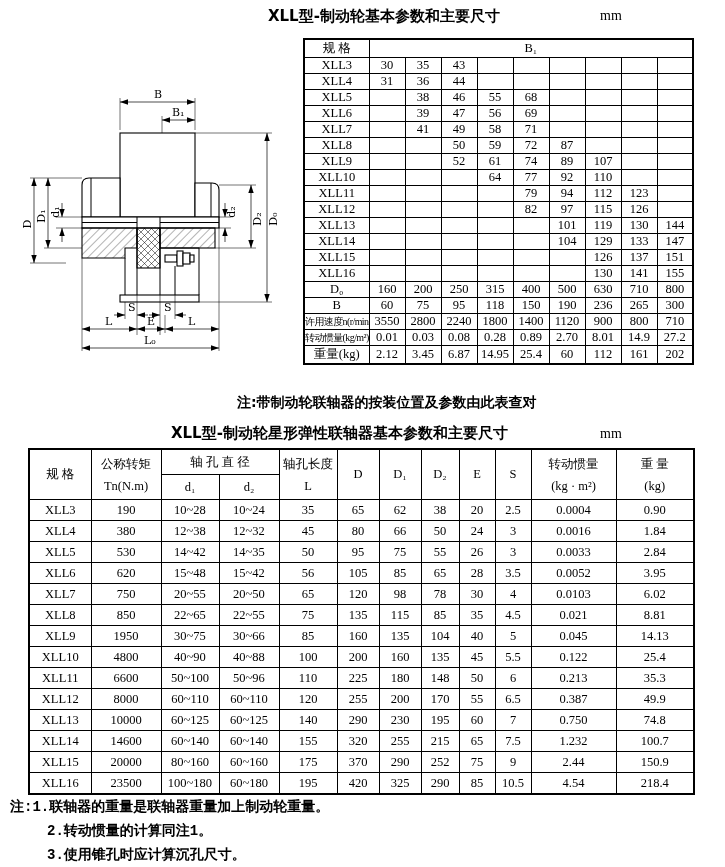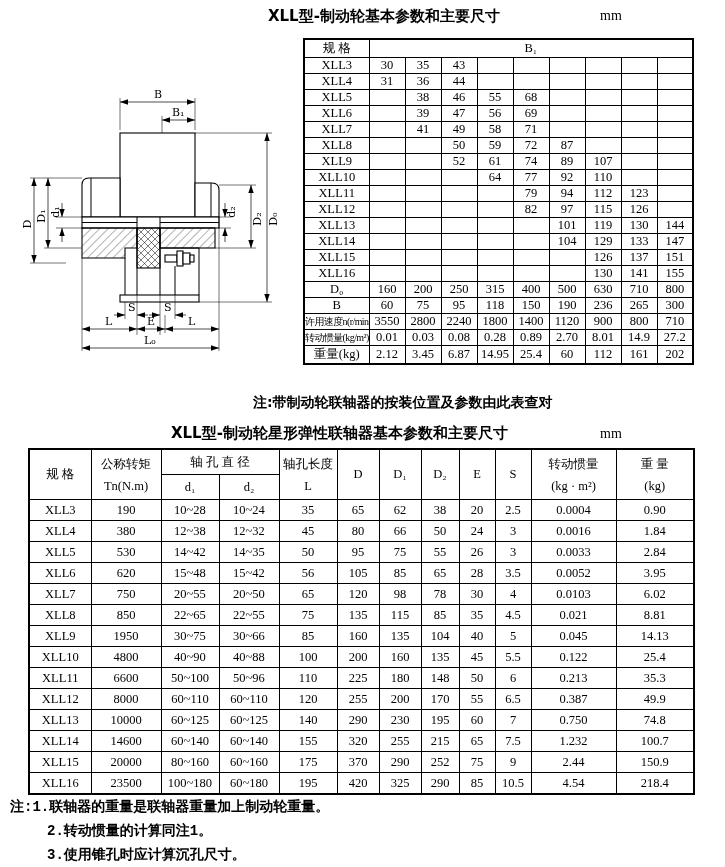--- a/index.html
+++ b/index.html
@@ -2,21 +2,21 @@
 <html><head>
 <meta charset="utf-8">
 <style>
   html,body { margin:0; padding:0; }
   body {
     width:725px; height:867px; position:relative; background:#fff; color:#000;
     font-family:"Liberation Serif","DejaVu Serif",serif;
   }
   .title { position:absolute; font-family:"DejaVu Sans","Liberation Sans",sans-serif; font-weight:600; font-size:15px; white-space:nowrap;text-align:center; }
   .unit  { position:absolute; font-size:14px; font-family:"Liberation Serif",serif; }
-  .note1 { position:absolute; font-family:"DejaVu Sans","Liberation Sans",sans-serif; font-weight:600; font-size:14px; white-space:nowrap;margin-left:16px; }
+  .note1 { position:absolute; font-family:"DejaVu Sans","Liberation Sans",sans-serif; font-weight:600; font-size:14px; white-space:nowrap; }
   .notes { position:absolute; font-family:"DejaVu Sans","Liberation Sans",sans-serif; font-weight:600; font-size:14px; }
   .notes div { line-height:24px; white-space:nowrap; }
   .notes div.indent { padding-left:37px; }
 
   table { border-collapse:collapse; table-layout:fixed; position:absolute; background:#fff; }
   td, th { border:1px solid #000; text-align:center; vertical-align:middle; padding:0;
            font-weight:normal; white-space:nowrap; overflow:hidden;
            font-family:"Liberation Serif","DejaVu Serif",serif; }
   #table1 { left:303px; top:38px; width:389px; border:2px solid #000; }
   #table1 td, #table1 th { height:15px; font-size:12.5px; }

